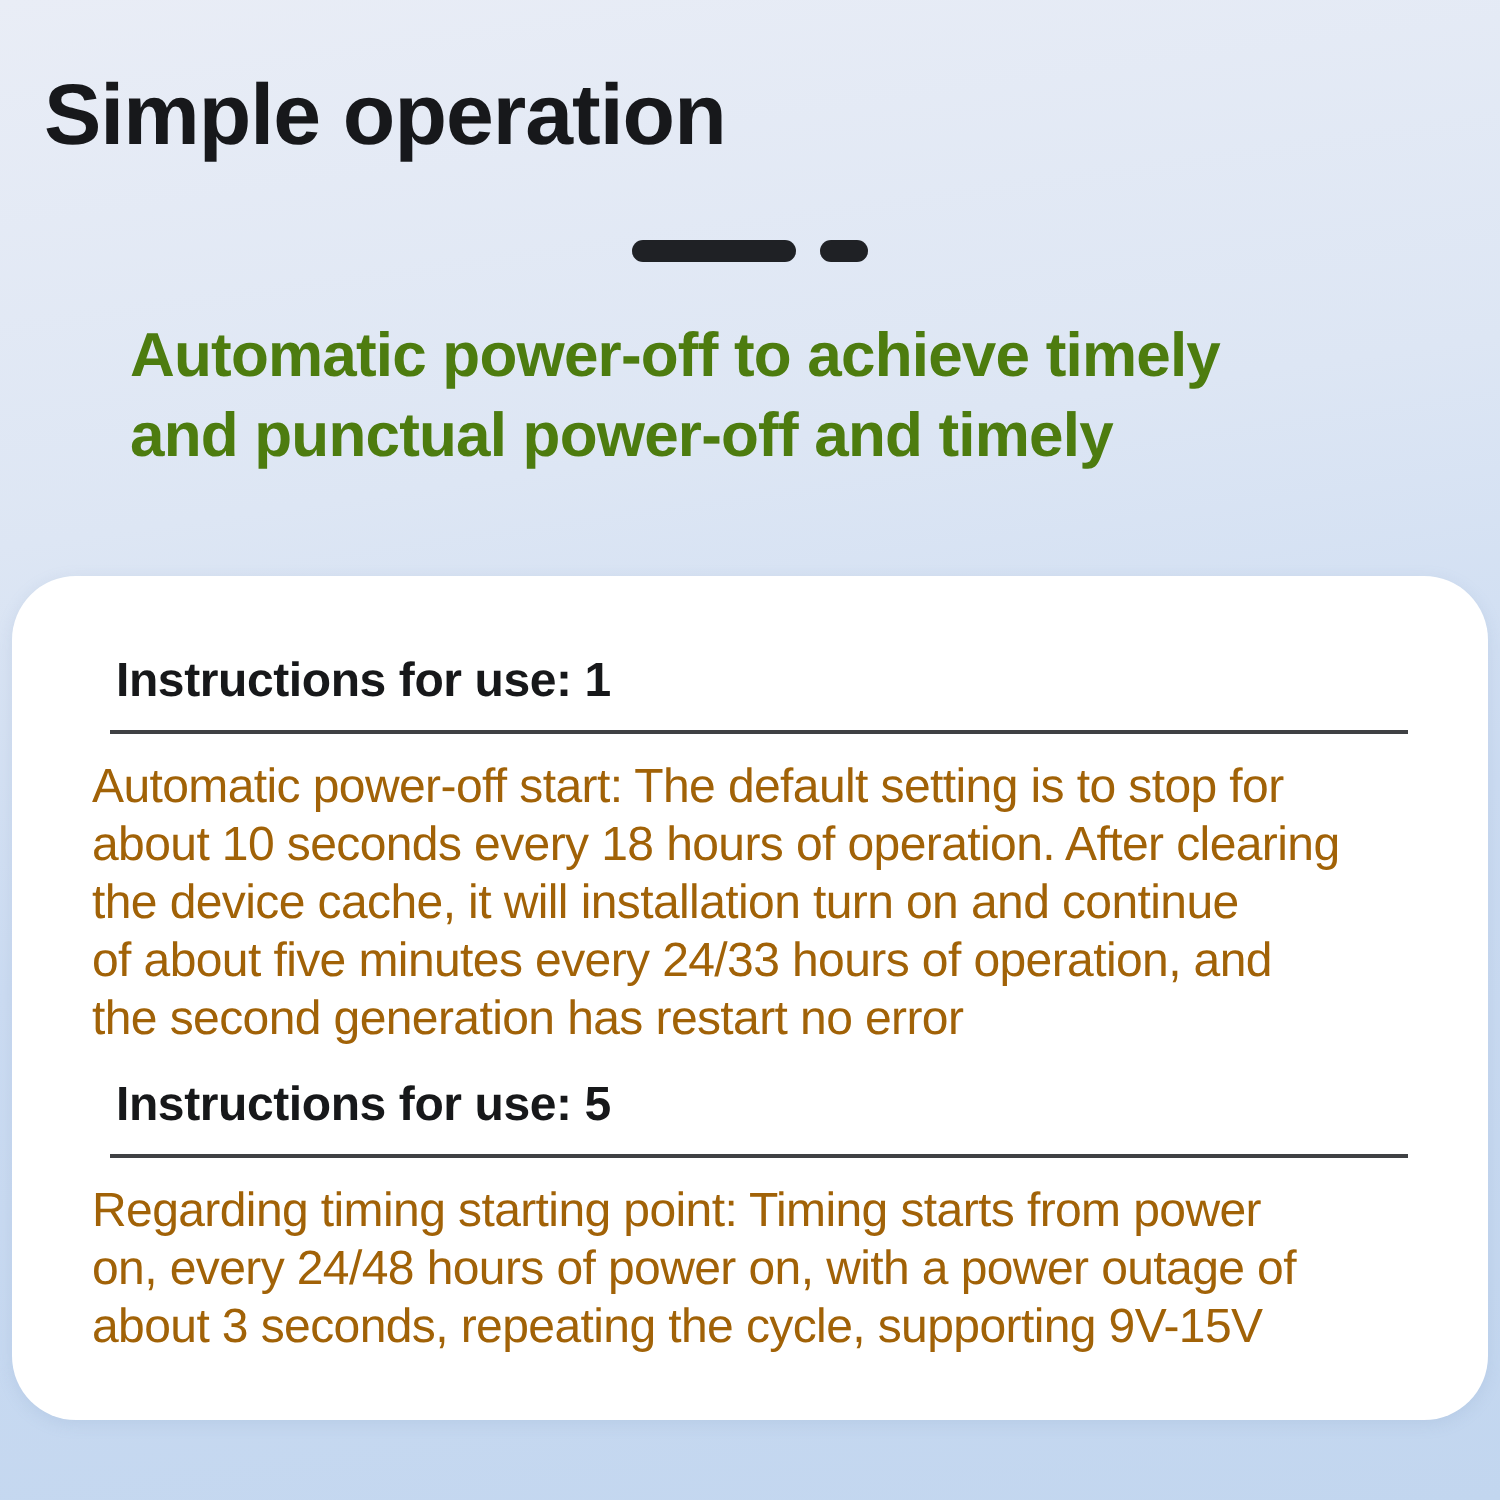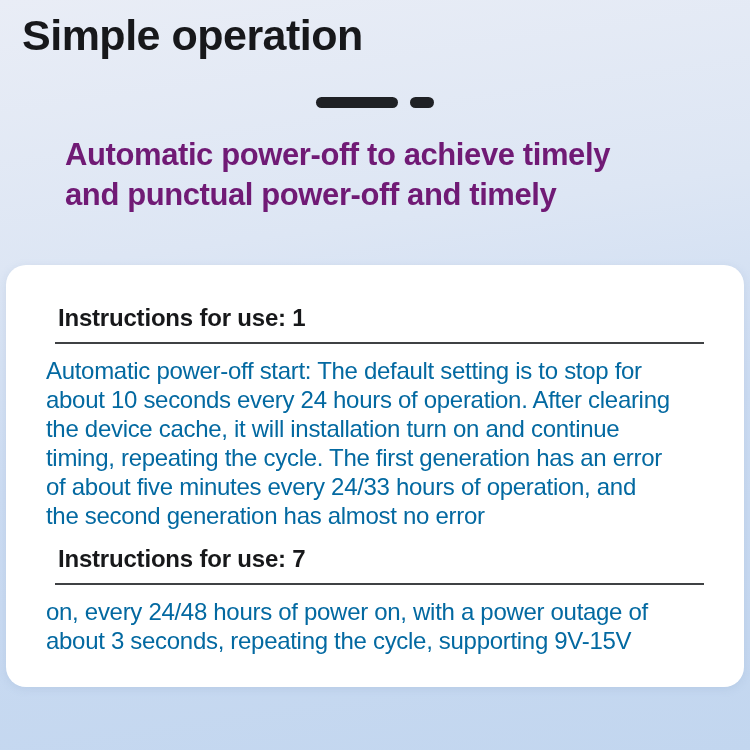--- a/index.html
+++ b/index.html
@@ -5,21 +5,21 @@
   * { margin: 0; padding: 0; box-sizing: border-box; }
   html, body {
     width: 750px; height: 750px;
     overflow: hidden;
     font-family: "Liberation Sans", sans-serif;
   }
   body {
     background: linear-gradient(172deg, #e9edf6 0%, #dde6f4 32%, #ccdcf2 58%, #c2d6ef 100%);
     color: #141518;
   }
-  .header { padding-top: 12px; }
+  .header { padding-top: 35px; }
   .titles {
     display: flex;
     justify-content: space-between;
     align-items: flex-start;
     padding: 0 22px;
   }
   .title {
     font-size: 43px;
     font-weight: bold;
     line-height: 1.1;
@@ -44,28 +44,28 @@
     width: 24px; height: 11px;
     border-radius: 6px;
     background: #1f2125;
   }
   .subtitle {
     margin: 27px 0 0 65px;
     font-size: 31px;
     font-weight: bold;
     line-height: 40px;
     letter-spacing: -0.4px;
-    color: #701a75;
+    color: #4d7c0f;
   }
   .subtitle-line { white-space: nowrap; }
   .card {
     margin: 50px 6px 0;
     height: 422px;
     background: #ffffff;
-    border-radius: 20px;
+    border-radius: 32px;
     padding: 38px 40px 0 40px;
     overflow: hidden;
     box-shadow: 0 2px 8px rgba(120, 150, 190, 0.18);
   }
   .section-heading {
     font-size: 24px;
     font-weight: bold;
     line-height: 30px;
     margin: 0 0 9px 12px;
     letter-spacing: -0.2px;
@@ -76,21 +76,21 @@
     height: 2px;
     background: #3f4144;
     margin: 0 0 12px 9px;
     border: none;
   }
   .body-line {
     font-size: 24px;
     line-height: 29px;
     letter-spacing: -0.3px;
     white-space: nowrap;
-    color: #0369a1;
+    color: #a16207;
   }
 </style>
 </head>
 <body>
 
 <div class="header">
   <div class="titles">
     <div class="title title-left">Simple operation</div>
   </div>
 
@@ -105,30 +105,30 @@
   </div>
 </div>
 
 <div class="card">
 
   <div class="section">
     <div class="section-heading">Instructions for use: 1</div>
     <div class="rule"></div>
     <div class="section-body">
       <div class="body-line">Automatic power-off start: The default setting is to stop for</div>
-      <div class="body-line">about 10 seconds every 24 hours of operation. After clearing</div>
+      <div class="body-line">about 10 seconds every 18 hours of operation. After clearing</div>
       <div class="body-line">the device cache, it will installation turn on and continue</div>
-      <div class="body-line">timing, repeating the cycle. The first generation has an error</div>
       <div class="body-line">of about five minutes every 24/33 hours of operation, and</div>
-      <div class="body-line">the second generation has almost no error</div>
+      <div class="body-line">the second generation has restart no error</div>
     </div>
   </div>
 
   <div class="section">
-    <div class="section-heading">Instructions for use: 7</div>
+    <div class="section-heading">Instructions for use: 5</div>
     <div class="rule"></div>
     <div class="section-body">
+      <div class="body-line">Regarding timing starting point: Timing starts from power</div>
       <div class="body-line">on, every 24/48 hours of power on, with a power outage of</div>
       <div class="body-line">about 3 seconds, repeating the cycle, supporting 9V-15V</div>
     </div>
   </div>
 
 </div>
 
 </body></html>

